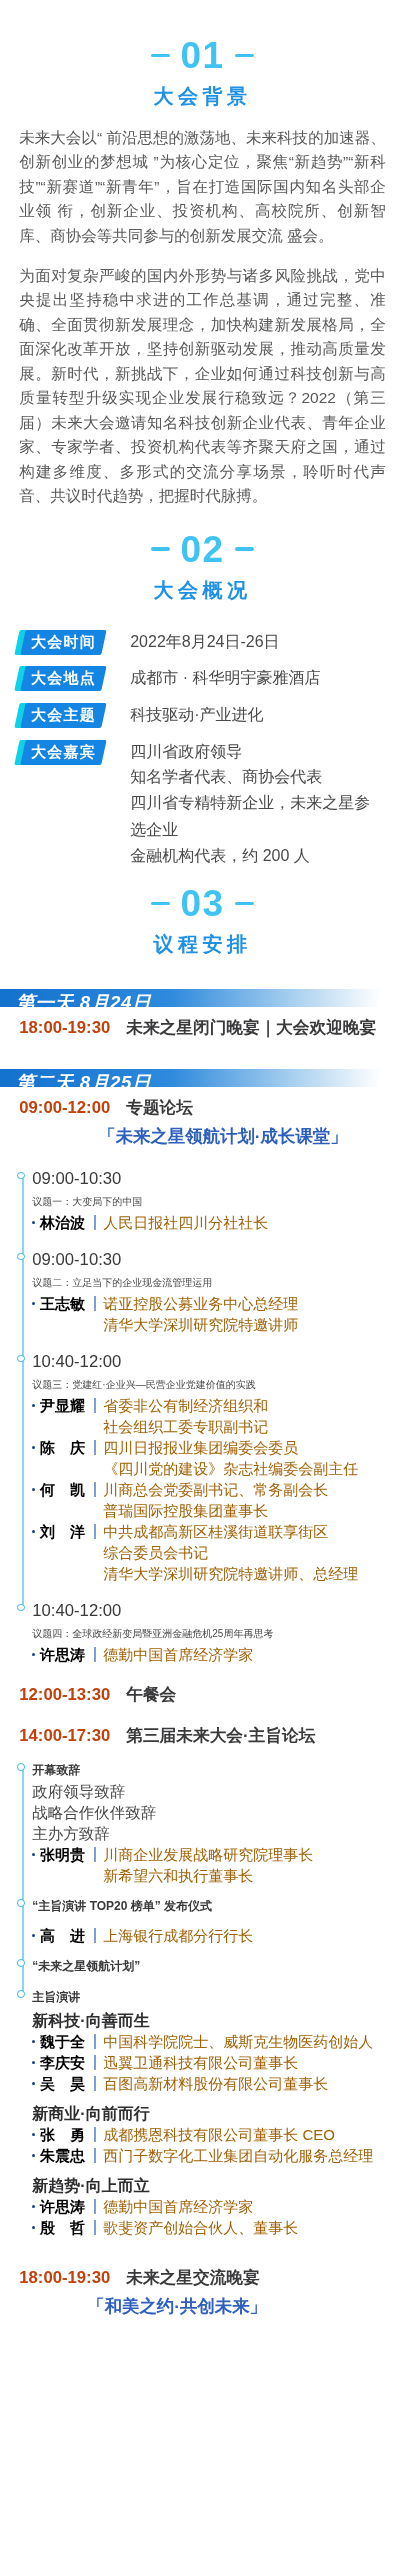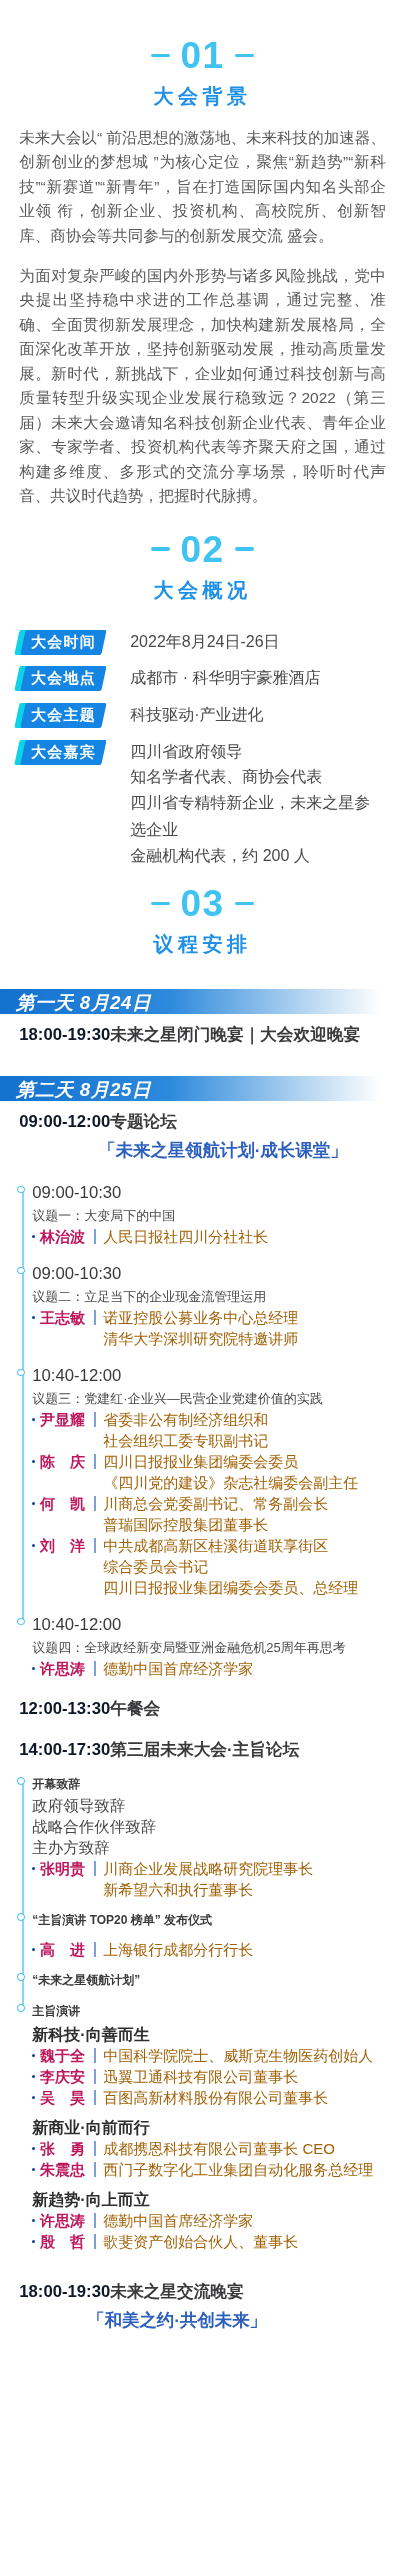--- a/index.html
+++ b/index.html
@@ -23,52 +23,52 @@
   .info-row{display:flex;align-items:flex-start;margin-top:12.2px;}
   .badge-wrap{position:relative;flex:0 0 auto;margin-right:26px;margin-left:3.9px;}
   .badge-back{position:absolute;left:-5.8px;top:0;width:22px;height:24.5px;background:#0ED2E8;transform:skewX(-12deg);border-radius:1.9px;}
   .badge{position:relative;display:flex;align-items:center;justify-content:center;width:81px;height:24.5px;background:#1485E2;transform:skewX(-12deg);border-radius:1.9px;}
   .badge-text{transform:skewX(12deg);color:#ffffff;font-weight:bold;font-size:15px;letter-spacing:1.3px;white-space:nowrap;}
   .info-val{font-size:16px;color:#4A4A4C;line-height:24.5px;}
   .info-vals>div{font-size:16px;color:#4A4A4C;line-height:26.4px;}
   .info-vals>div:first-child{line-height:24.5px;}
 
   
-  .day-banner{margin:30px -19.3px 0 -19.3px;height:25px;line-height:27px;padding-left:16px;
+  .day-banner{margin:30px -19.3px 0 -19.3px;height:18px;line-height:27px;padding-left:16px;
     background:linear-gradient(90deg,#1371CF 0%,#2E8ADC 42%,#BFDCF3 78%,#FFFFFF 94%);
     color:#ffffff;font-size:18.7px;font-weight:bold;font-style:italic;letter-spacing:0.6px;}
   .day-banner.first{margin-top:31px;}
 
   
   .time-row{display:flex;align-items:baseline;margin-top:9px;}
-  .time-row .t{flex:0 0 auto;font-size:16.7px;font-weight:bold;color:#0f172a;white-space:nowrap;}
+  .time-row .t{flex:0 0 auto;font-size:16.7px;font-weight:bold;color:#c2410c;margin-right:16px;white-space:nowrap;}
   .time-row .tt{font-size:16.7px;font-weight:bold;color:#3A3A3C;}
   .time-row.gap-lg{margin-top:18px;}
   .time-row.gap-xl{margin-top:28px;}
   .sub-quote{font-size:17.4px;font-weight:bold;color:#2D5FBE;margin:5.2px 0 0 79px;}
   .sub-quote.dinner-sub{margin-left:68px;}
 
   
   .tl{margin-top:20.6px;}
   .tl.main{margin-top:13px;}
   .tl-item{position:relative;padding-left:13px;margin-bottom:16.7px;}
   .tl.main .tl-item{margin-bottom:10.3px;}
   .tl-item:last-child{margin-bottom:0 !important;}
   .tl-item:not(:last-child)::before{content:"";position:absolute;left:2.6px;top:7.7px;width:1.9px;height:calc(100% + 16.7px);background:#85D7F8;}
   .tl.main .tl-item:not(:last-child)::before{height:calc(100% + 10.3px);}
   .dot{position:absolute;left:-1.9px;top:3.2px;width:5.8px;height:5.8px;border:1.9px solid #2FB8EF;background:#ffffff;border-radius:50%;z-index:1;}
   .tl-time{font-size:16.7px;color:#3A3A3C;line-height:21px;}
-  .tl-topic{font-size:13px;color:#48484A;line-height:21px;margin-top:1.3px;}
+  .tl-topic{font-size:10px;color:#48484A;line-height:21px;margin-top:1.3px;}
   .tl-title{font-size:12px;font-weight:bold;color:#3A3A3C;line-height:21px;}
   .plain{font-size:15.5px;color:#48484A;line-height:21px;}
   .g-head{font-size:16px;font-weight:bold;color:#2E2E30;line-height:21px;margin-top:9px;}
 
   
   .speaker{display:flex;align-items:flex-start;font-size:15px;line-height:21px;}
-  .s-name{flex:0 0 auto;min-width:62px;font-weight:bold;color:#be185d;display:flex;align-items:center;}
+  .s-name{flex:0 0 auto;min-width:62px;font-weight:bold;color:#000000;display:flex;align-items:center;}
   .s-name::before{content:"";width:3.2px;height:3.2px;border-radius:50%;background:#153F8C;margin-right:4.5px;flex:none;}
   .s-div{flex:0 0 auto;width:1.3px;height:15px;background:#7E9FD6;margin:3.2px 7.7px 0 0;}
   .s-roles{color:#a16207;min-width:0;}
   .s-roles>div{line-height:21px;}
 </style>
 </head>
 <body>
 
 <div class="page">
 
@@ -217,21 +217,21 @@
           <div>川商总会党委副书记、常务副会长</div>
           <div>普瑞国际控股集团董事长</div>
         </div>
       </div>
       <div class="speaker">
         <span class="s-name">刘　洋</span>
         <span class="s-div"></span>
         <div class="s-roles">
           <div>中共成都高新区桂溪街道联享街区</div>
           <div>综合委员会书记</div>
-          <div>四川日报报业集团编委会委员、总经理</div>
+          <div>清华大学深圳研究院特邀讲师、总经理</div>
         </div>
       </div>
     </div>
 
     <div class="tl-item">
       <i class="dot"></i>
       <div class="tl-time">10:40-12:00</div>
       <div class="tl-topic">议题四：全球政经新变局暨亚洲金融危机25周年再思考</div>
       <div class="speaker">
         <span class="s-name">许思涛</span>

